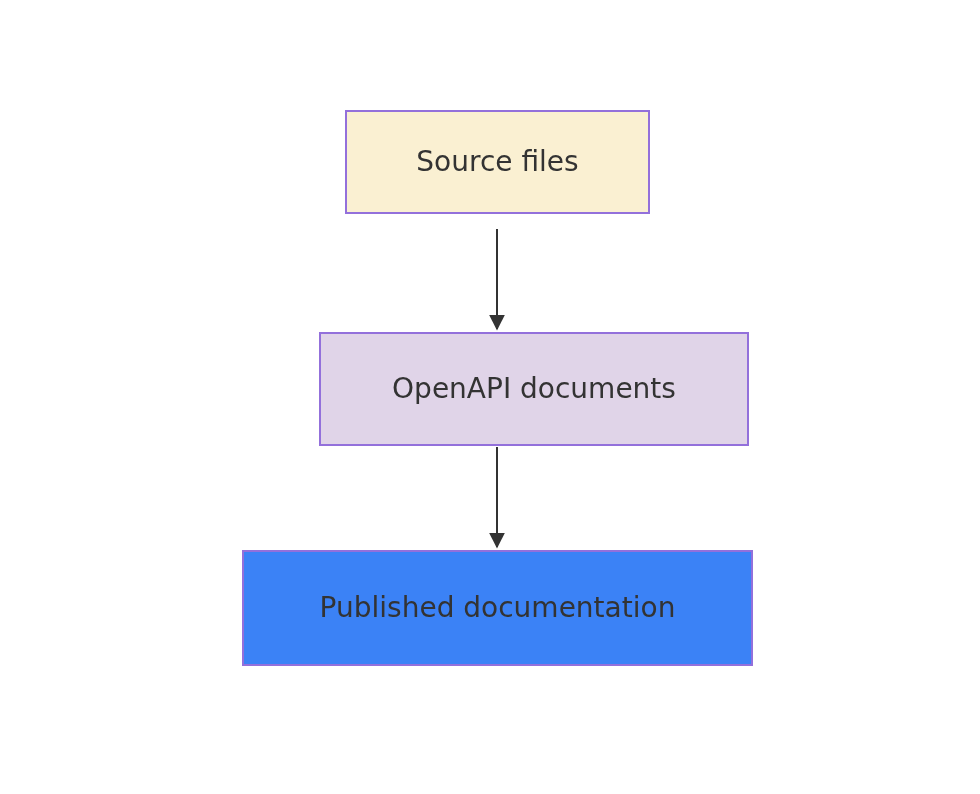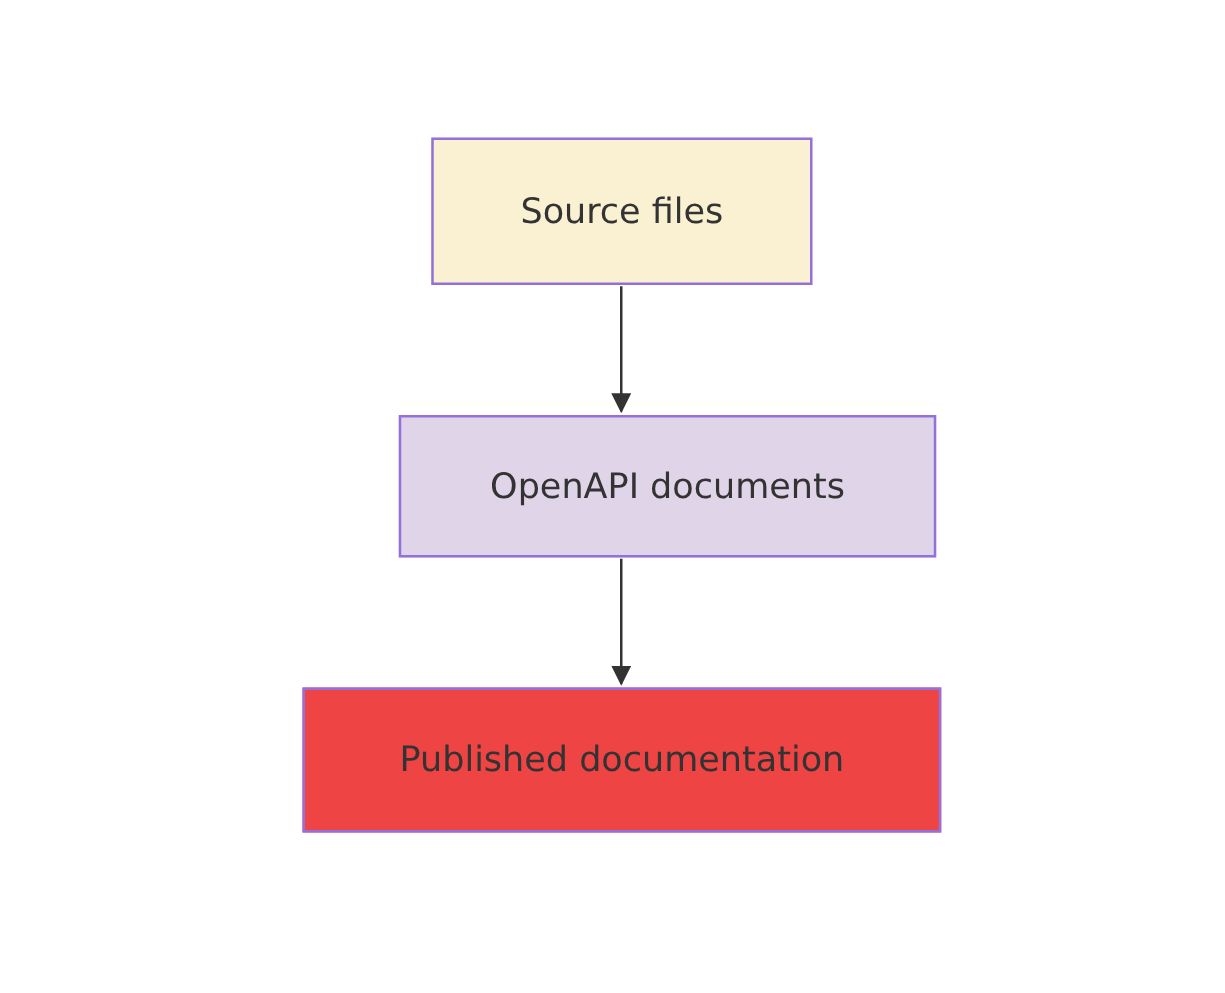--- a/index.html
+++ b/index.html
@@ -23,21 +23,21 @@
     align-items: center;
     justify-content: center;
     color: #333333;
     font-size: 28px;
     line-height: 1.2;
     text-align: center;
     white-space: nowrap;
   }
   #node-source {
     left: 345px; top: 110px;
-    width: 305px; height: 118px;
+    width: 305px; height: 104px;
   }
   #node-openapi {
     left: 282px; top: 332px;
     width: 430px; height: 114px;
   }
   #node-published {
     left: 242px; top: 550px;
     width: 511px; height: 116px;
   }
   #edges-overlay {
@@ -72,17 +72,17 @@
   </svg>
 
   <div class="node" id="node-source" style="background: rgb(250, 240, 210); border-color: rgb(147, 112, 219); color: rgb(51, 51, 51);">
     <span>Source files</span>
   </div>
 
   <div class="node" id="node-openapi" style="background: rgb(224, 212, 232); border-color: rgb(147, 112, 219); color: rgb(51, 51, 51); margin-left: 37px;">
     <span>OpenAPI documents</span>
   </div>
 
-  <div class="node" id="node-published" style="background: #ef4444; border-color: rgb(147, 112, 219); color: rgb(51, 51, 51);">
+  <div class="node" id="node-published" style="background: #3b82f6; border-color: rgb(147, 112, 219); color: rgb(51, 51, 51);">
     <span>Published documentation</span>
   </div>
 
 </div>
 
 </body></html>

